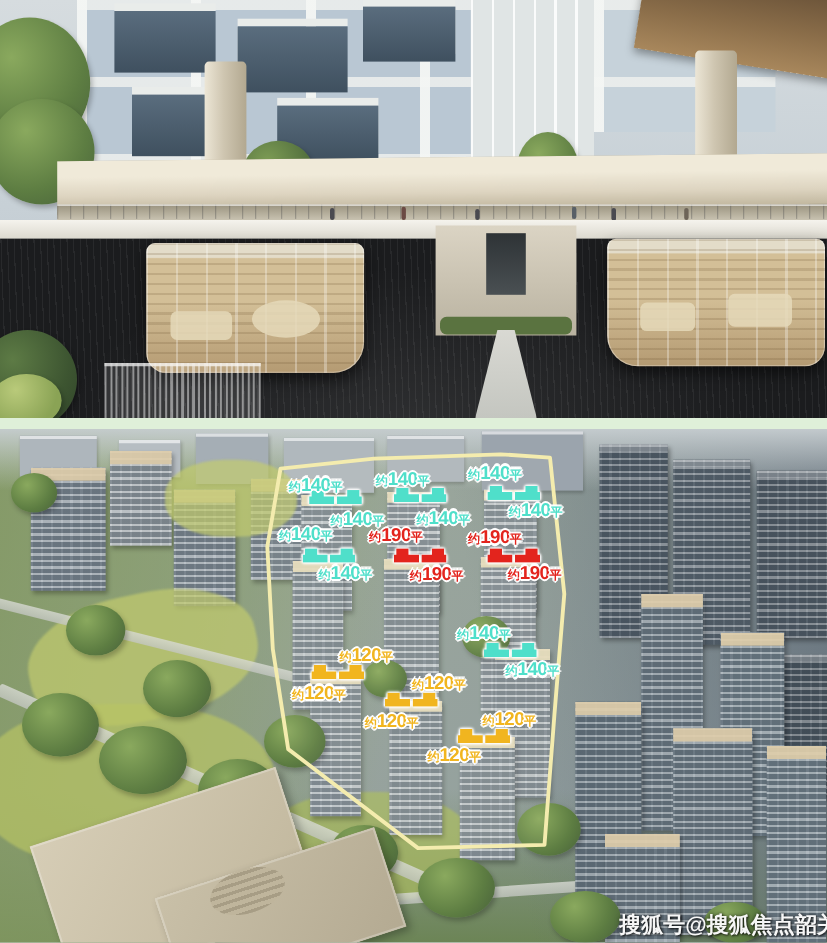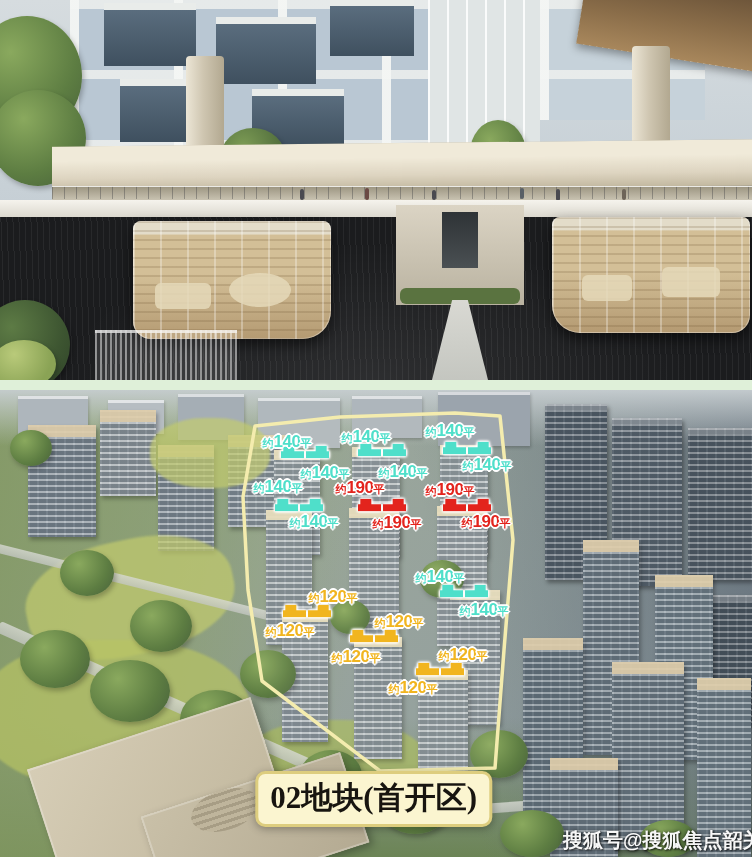--- a/index.html
+++ b/index.html
@@ -269,17 +269,16 @@
         <div class="unit-label lab-red" style="left: 397px; top: 132px;"><span class="pre">约</span><span class="num">190</span><span class="suf">平</span></div>
         <div class="unit-label lab-red" style="left: 486px; top: 131px;"><span class="pre">约</span><span class="num">190</span><span class="suf">平</span></div>
         <div class="unit-label lab-yellow" style="left: 333px; top: 206px;"><span class="pre">约</span><span class="num">120</span><span class="suf">平</span></div>
         <div class="unit-label lab-yellow" style="left: 290px; top: 240px;"><span class="pre">约</span><span class="num">120</span><span class="suf">平</span></div>
         <div class="unit-label lab-yellow" style="left: 399px; top: 231px;"><span class="pre">约</span><span class="num">120</span><span class="suf">平</span></div>
         <div class="unit-label lab-yellow" style="left: 356px; top: 266px;"><span class="pre">约</span><span class="num">120</span><span class="suf">平</span></div>
         <div class="unit-label lab-yellow" style="left: 463px; top: 264px;"><span class="pre">约</span><span class="num">120</span><span class="suf">平</span></div>
         <div class="unit-label lab-yellow" style="left: 413px; top: 297px;"><span class="pre">约</span><span class="num">120</span><span class="suf">平</span></div>
       </div>
 
-    <div class="site-label">02地块(首开区)</div>
 
     <div class="watermark">搜狐号@搜狐焦点韶关站</div>
   </div>
 </div>
 
 </body></html>

